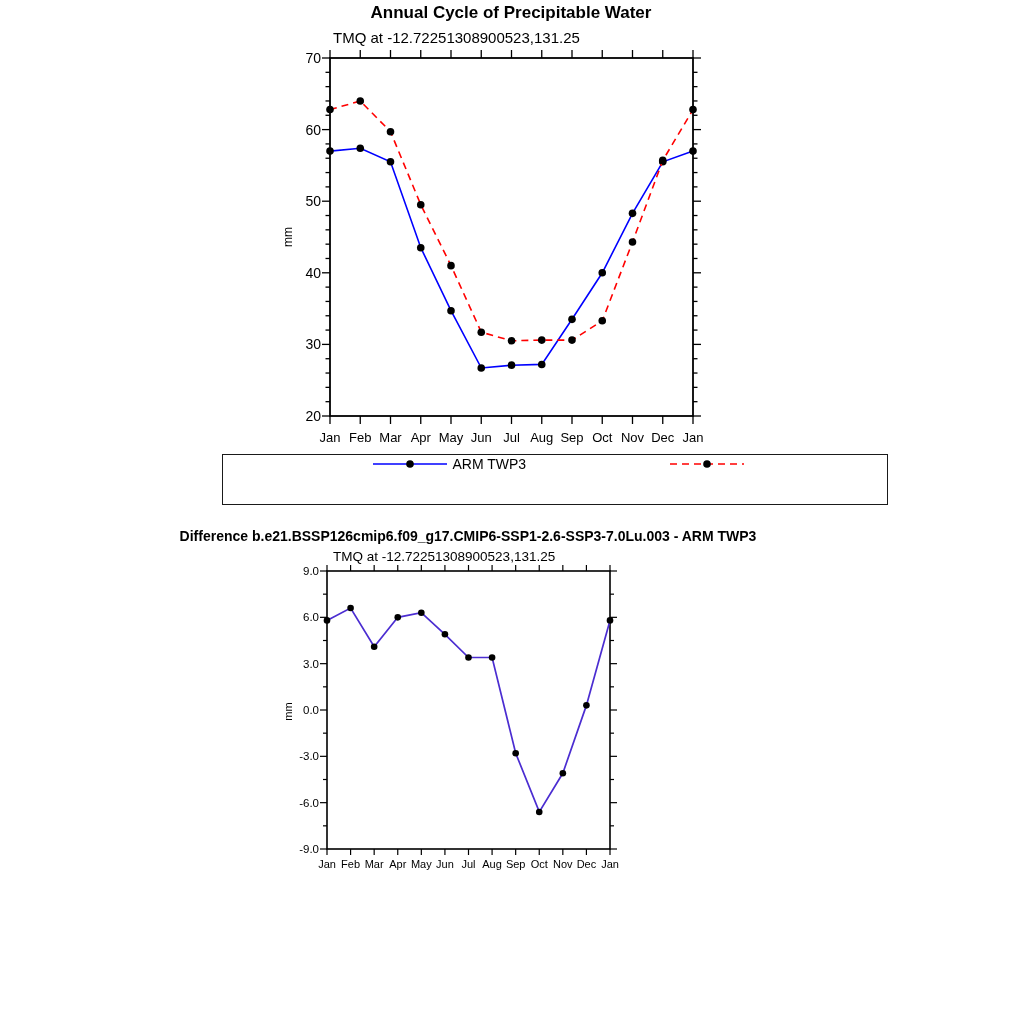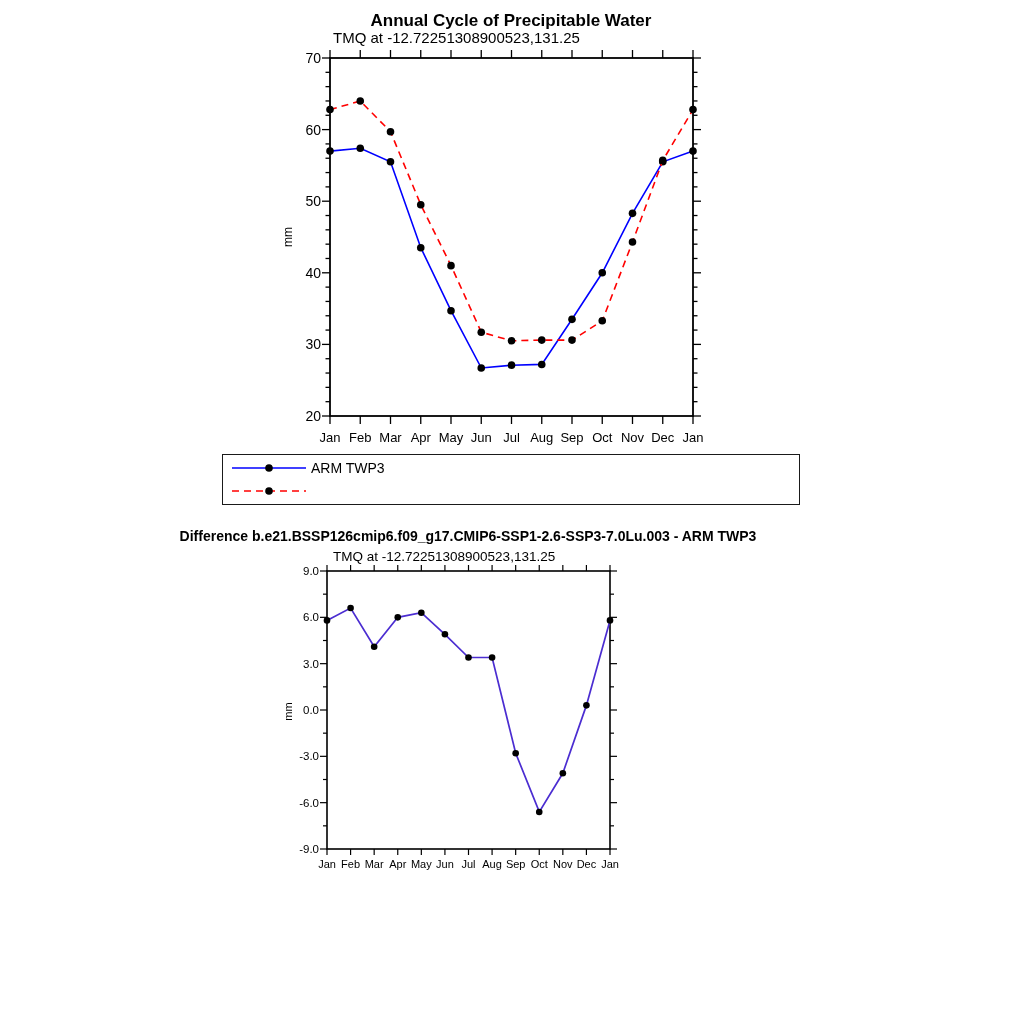--- a/index.html
+++ b/index.html
@@ -9,36 +9,36 @@
     font-family: "Liberation Sans", sans-serif;
     overflow: hidden;
   }
   .canvas { position: relative; width: 1024px; height: 1024px; background: #ffffff; }
   svg { font-family: "Liberation Sans", sans-serif; }
   .chart-svg { position: absolute; left: 0; }
   #chart-top-svg { top: 0; }
   #chart-bottom-svg { top: 555px; }
 
   .title-main {
-    position: absolute; top: 11px; left: 211px; width: 600px;
+    position: absolute; top: 3px; left: 211px; width: 600px;
     text-align: center; font-size: 17px; font-weight: bold; color: #000;
   }
   .subtitle-top {
     position: absolute; top: 29px; left: 333px;
     font-size: 15px; color: #000;
   }
   .ylab-top {
     position: absolute; left: 272px; top: 230px; width: 32px; height: 14px;
     text-align: center; font-size: 12px; color: #000;
     transform: rotate(-90deg);
   }
   .legend-box {
-    position: absolute; left: 222px; top: 454px; width: 578px; height: 51px;
+    position: absolute; left: 222px; top: 454px; width: 666px; height: 51px;
     border: 1px solid #1a1a1a; box-sizing: border-box;
-    display: flex; flex-direction: column; justify-content: space-evenly;
+    display: flex; flex-direction: row; justify-content: space-evenly;
     padding-left: 7px;
   }
   .legend-row { display: flex; align-items: center; gap: 3px; height: 18px; }
   .legend-row span { font-size: 14px; color: #000; white-space: nowrap; }
 
   .title-bottom {
     position: absolute; top: 528px; left: 160px; width: 616px;
     text-align: center; font-size: 14px; font-weight: bold; color: #000;
   }
   .subtitle-bottom {

